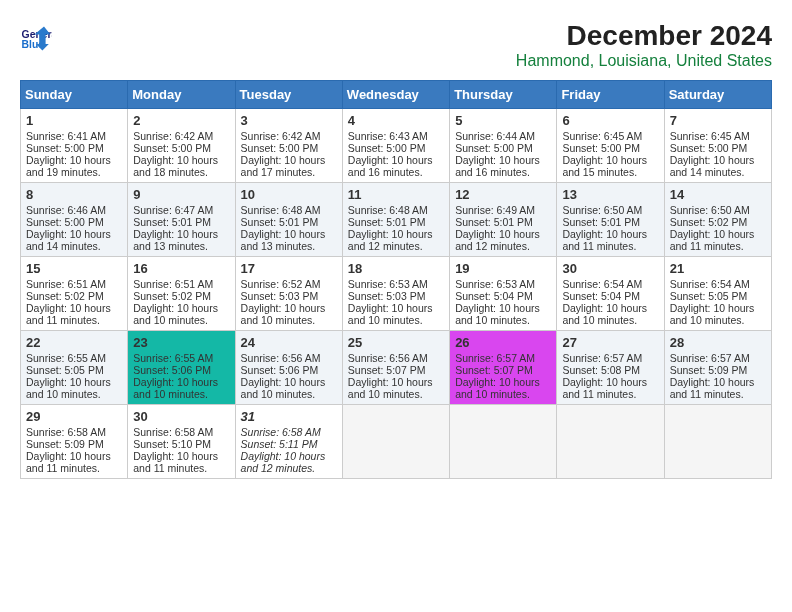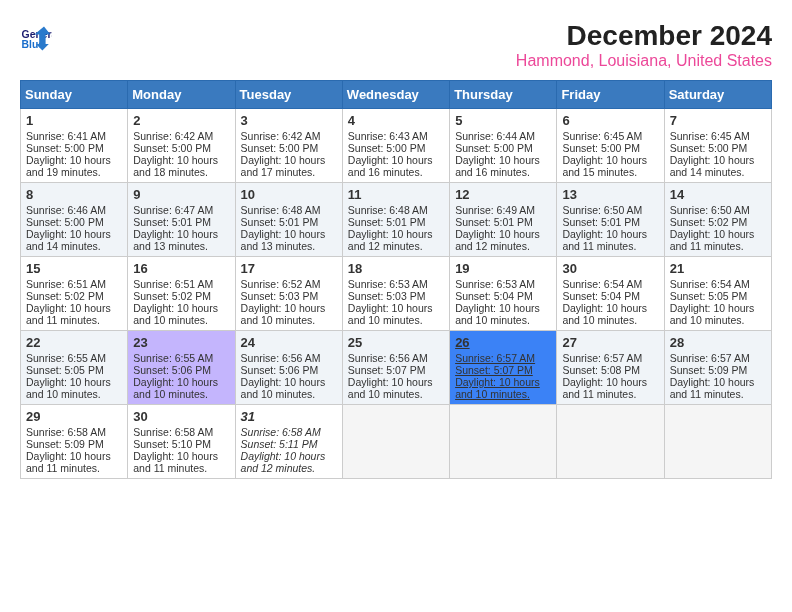--- a/index.html
+++ b/index.html
@@ -28,21 +28,21 @@
     .title-area {
       text-align: right;
     }
     .month-title {
       font-size: 28px;
       font-weight: bold;
       color: #222;
     }
     .location-title {
       font-size: 16px;
-      color: #ec4899;
+      color: #15803d;
     }
     table {
       width: 100%;
       border-collapse: collapse;
     }
     th {
       background-color: #3a7abf;
       color: #fff;
       font-size: 13px;
       font-weight: bold;
@@ -128,24 +128,24 @@
         <td style="background: rgb(255, 255, 255);"><span class="day-num">15</span>Sunrise: 6:51 AM<br>Sunset: 5:02 PM<br>Daylight: 10 hours and 11 minutes.</td>
         <td style="background: rgb(255, 255, 255);"><span class="day-num">16</span>Sunrise: 6:51 AM<br>Sunset: 5:02 PM<br>Daylight: 10 hours and 10 minutes.</td>
         <td style="background: rgb(255, 255, 255);"><span class="day-num">17</span>Sunrise: 6:52 AM<br>Sunset: 5:03 PM<br>Daylight: 10 hours and 10 minutes.</td>
         <td style="background: rgb(255, 255, 255);"><span class="day-num">18</span>Sunrise: 6:53 AM<br>Sunset: 5:03 PM<br>Daylight: 10 hours and 10 minutes.</td>
         <td style="background: rgb(255, 255, 255);"><span class="day-num">19</span>Sunrise: 6:53 AM<br>Sunset: 5:04 PM<br>Daylight: 10 hours and 10 minutes.</td>
         <td style="background: rgb(255, 255, 255);"><span class="day-num">30</span>Sunrise: 6:54 AM<br>Sunset: 5:04 PM<br>Daylight: 10 hours and 10 minutes.</td>
         <td style="background: rgb(255, 255, 255);"><span class="day-num">21</span>Sunrise: 6:54 AM<br>Sunset: 5:05 PM<br>Daylight: 10 hours and 10 minutes.</td>
       </tr>
       <tr>
         <td style="background: rgb(240, 244, 248);"><span class="day-num">22</span>Sunrise: 6:55 AM<br>Sunset: 5:05 PM<br>Daylight: 10 hours and 10 minutes.</td>
-        <td style="background: #c4b5fd;"><span class="day-num">23</span>Sunrise: 6:55 AM<br>Sunset: 5:06 PM<br>Daylight: 10 hours and 10 minutes.</td>
+        <td style="background: #14b8a6;"><span class="day-num">23</span>Sunrise: 6:55 AM<br>Sunset: 5:06 PM<br>Daylight: 10 hours and 10 minutes.</td>
         <td style="background: rgb(240, 244, 248);"><span class="day-num">24</span>Sunrise: 6:56 AM<br>Sunset: 5:06 PM<br>Daylight: 10 hours and 10 minutes.</td>
         <td style="background: rgb(240, 244, 248);"><span class="day-num">25</span>Sunrise: 6:56 AM<br>Sunset: 5:07 PM<br>Daylight: 10 hours and 10 minutes.</td>
-        <td style="background: #3b82f6; text-decoration: underline;"><span class="day-num">26</span>Sunrise: 6:57 AM<br>Sunset: 5:07 PM<br>Daylight: 10 hours and 10 minutes.</td>
+        <td style="background: #d946ef;"><span class="day-num">26</span>Sunrise: 6:57 AM<br>Sunset: 5:07 PM<br>Daylight: 10 hours and 10 minutes.</td>
         <td style="background: rgb(240, 244, 248);"><span class="day-num">27</span>Sunrise: 6:57 AM<br>Sunset: 5:08 PM<br>Daylight: 10 hours and 11 minutes.</td>
         <td style="background: rgb(240, 244, 248);"><span class="day-num">28</span>Sunrise: 6:57 AM<br>Sunset: 5:09 PM<br>Daylight: 10 hours and 11 minutes.</td>
       </tr>
       <tr>
         <td style="background: rgb(255, 255, 255);"><span class="day-num">29</span>Sunrise: 6:58 AM<br>Sunset: 5:09 PM<br>Daylight: 10 hours and 11 minutes.</td>
         <td style="background: rgb(255, 255, 255);"><span class="day-num">30</span>Sunrise: 6:58 AM<br>Sunset: 5:10 PM<br>Daylight: 10 hours and 11 minutes.</td>
         <td style="background: rgb(255, 255, 255); font-style: italic;"><span class="day-num">31</span>Sunrise: 6:58 AM<br>Sunset: 5:11 PM<br>Daylight: 10 hours and 12 minutes.</td>
         <td class="empty" style="background: rgb(245, 245, 245);"></td>
         <td class="empty" style="background: rgb(245, 245, 245);"></td>
         <td class="empty" style="background: rgb(245, 245, 245);"></td>

